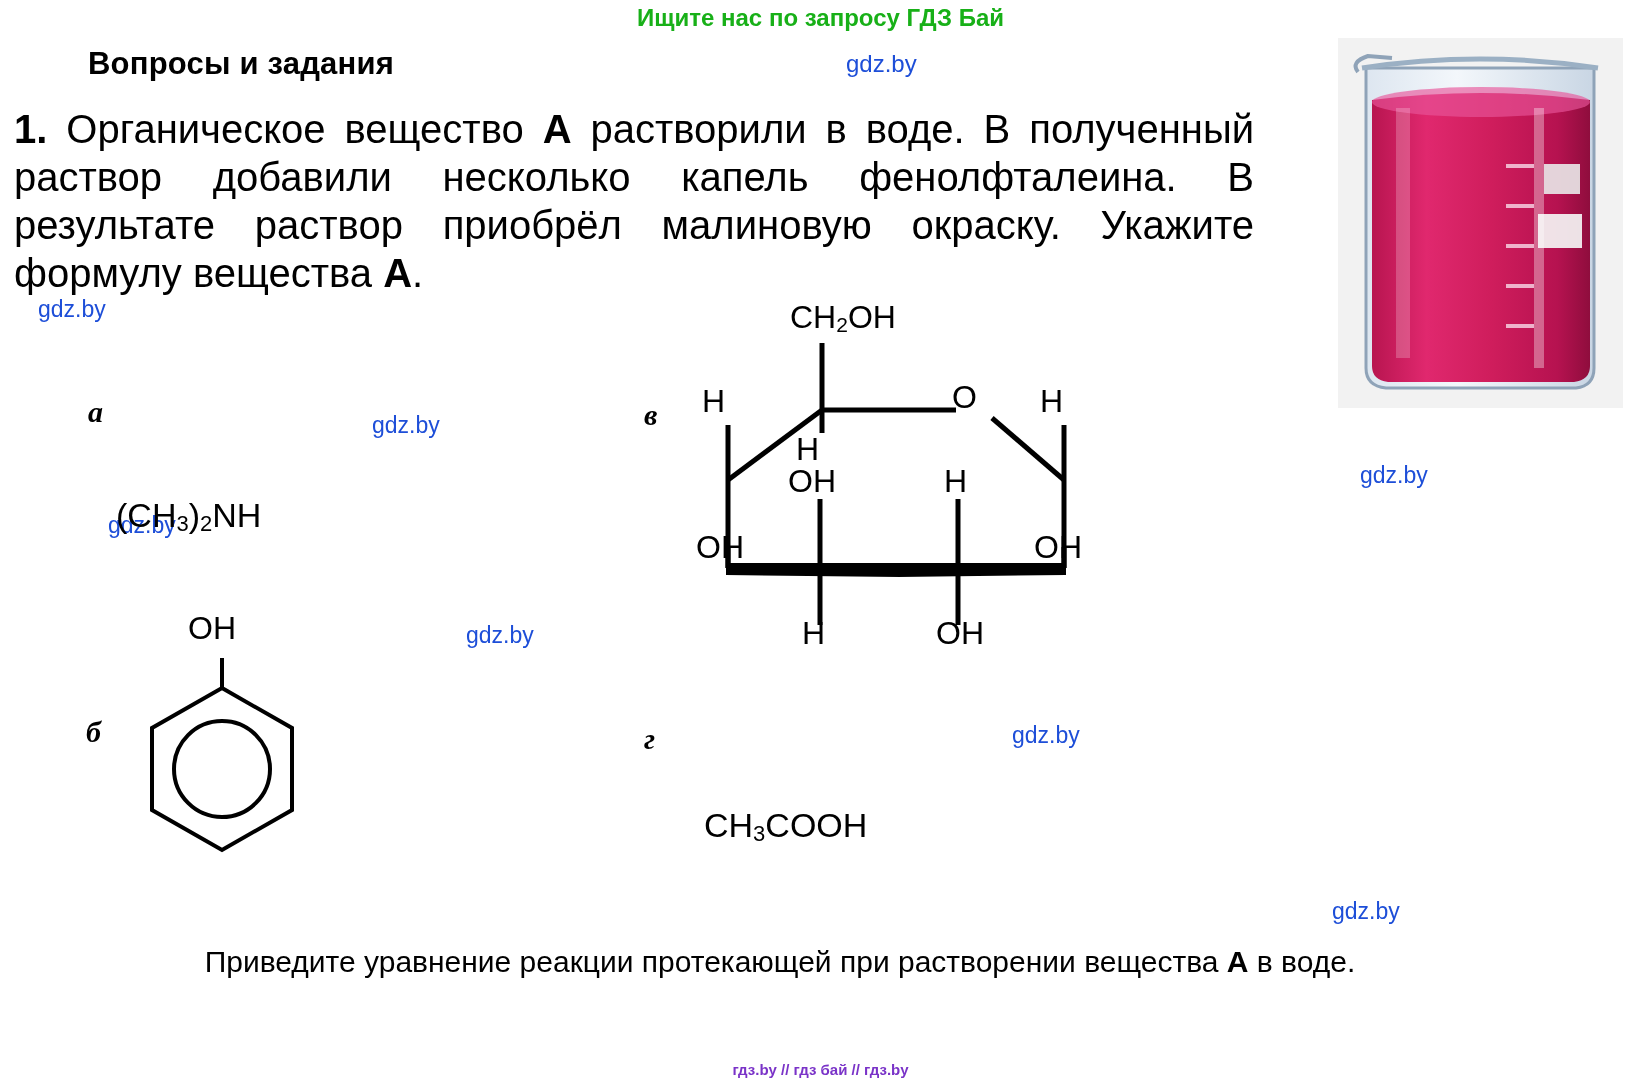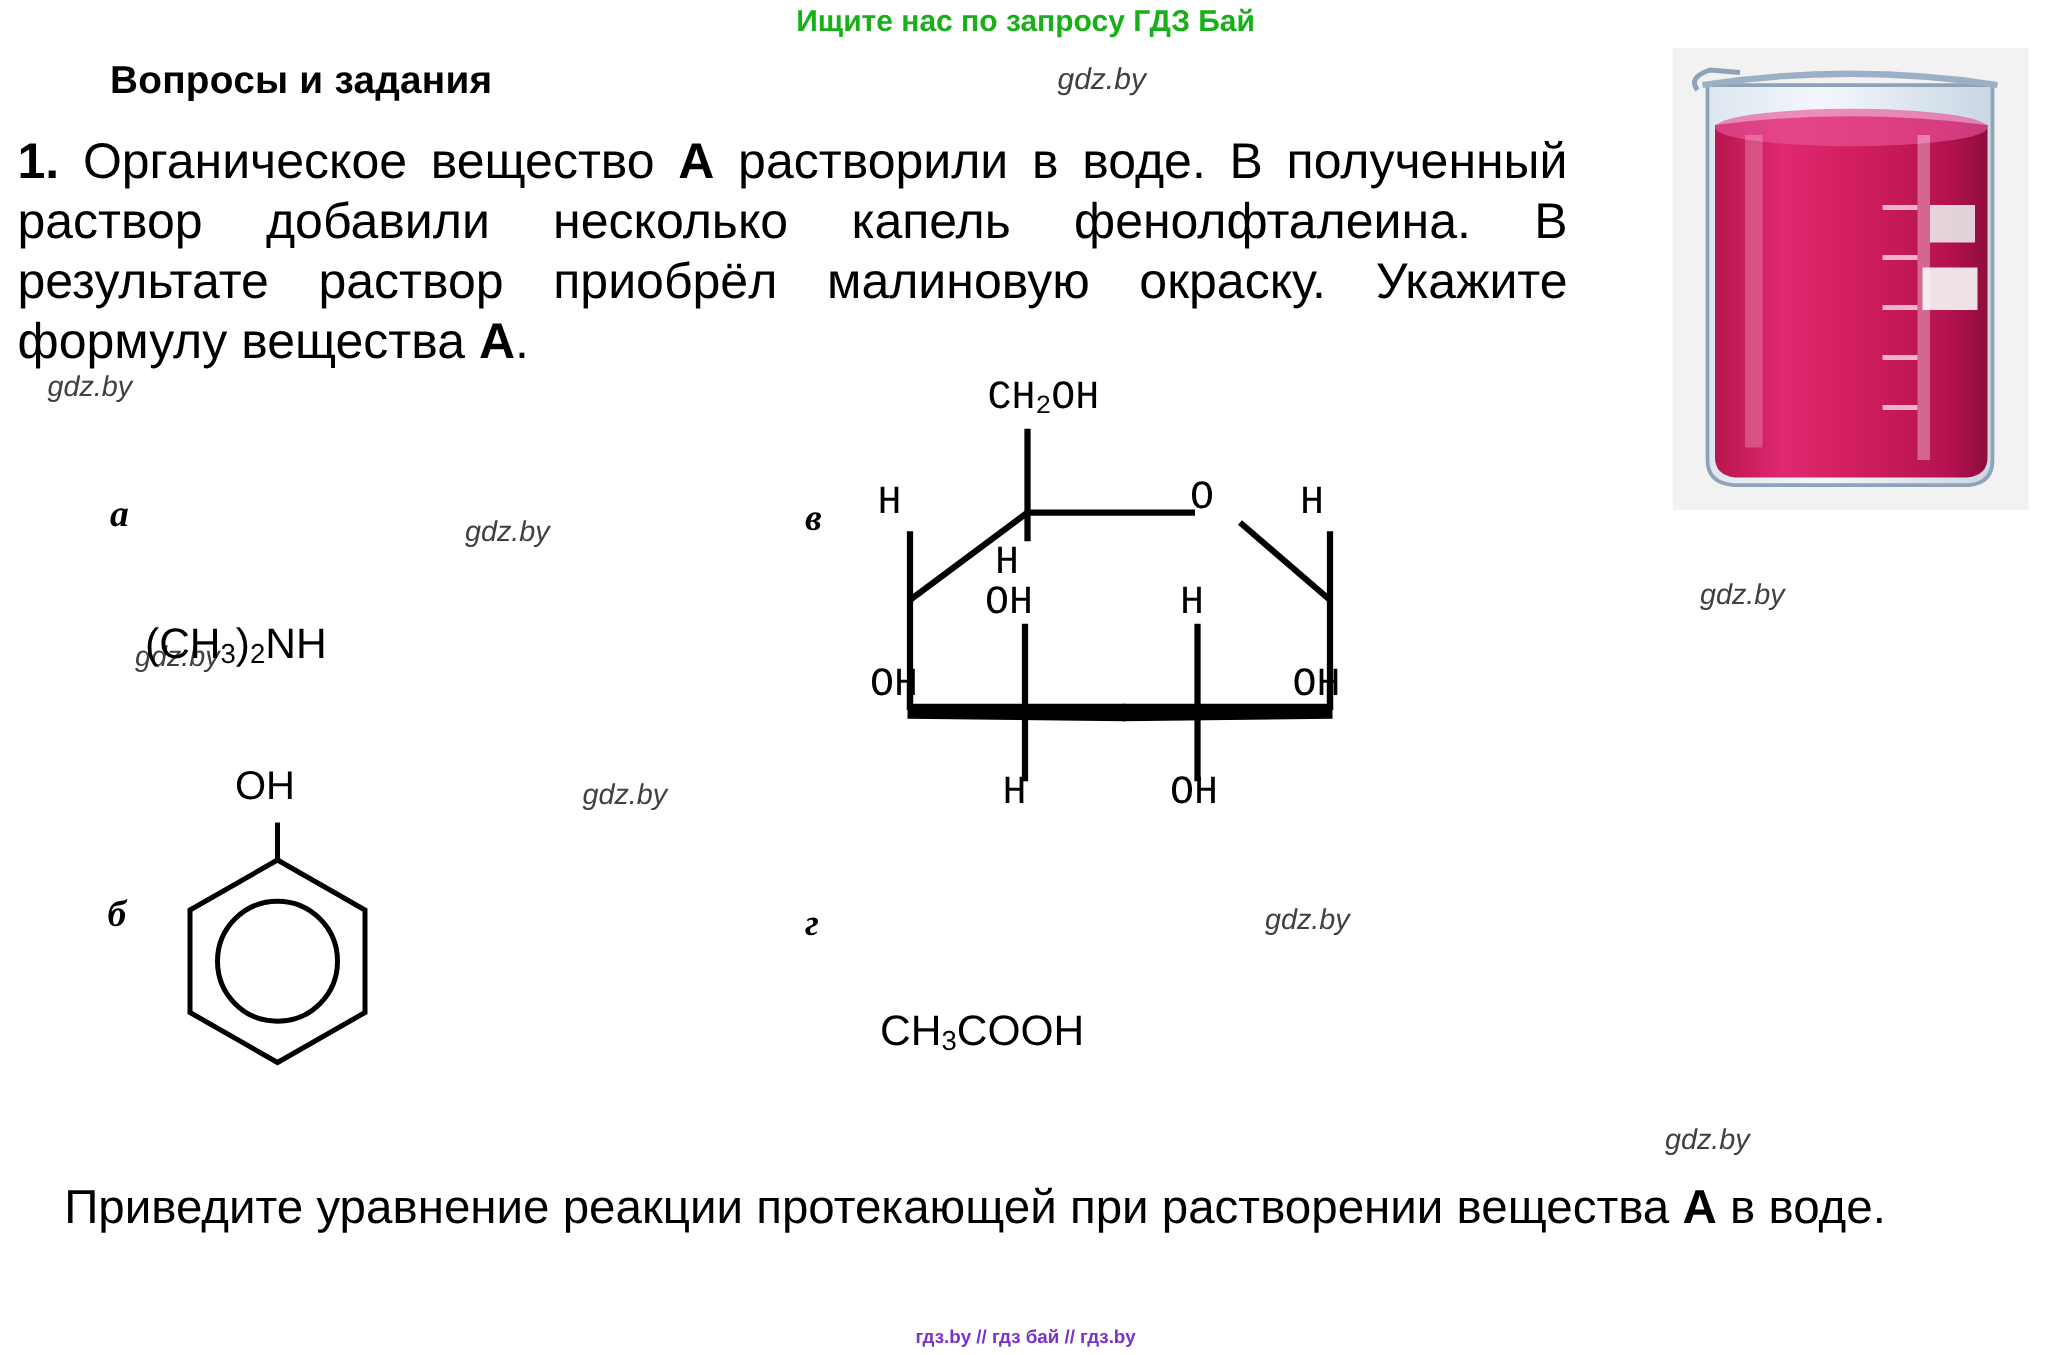--- a/index.html
+++ b/index.html
@@ -20,25 +20,24 @@
   
   .wm-top {
     top: 4px; left: 0; width: 1641px;
     text-align: center;
     color: #18b018;
     font-size: 24px;
     font-weight: bold;
     font-family: "Liberation Sans", sans-serif;
   }
   .wm {
-    color: #404040;
+    color: #1d4ed8;
     font-size: 23px;
     font-family: "Liberation Sans", sans-serif;
     white-space: nowrap;
-    font-style: italic;
   }
   .wm-bottom {
     bottom: 6px; left: 0; width: 1641px;
     text-align: center;
     color: #7a33c8;
     font-size: 15px;
     font-weight: bold;
   }
 
   
@@ -53,21 +52,21 @@
     width: 1240px;
     font-size: 40px;
     line-height: 48px;
     text-align: justify;
   }
   .para b { font-weight: bold; }
 
   .bottom-line {
     top: 945px; left: 0; width: 1560px;
     text-align: center;
-    font-size: 38px;
+    font-size: 30px;
   }
 
   
   .item-letter {
     font-size: 30px;
     font-style: italic;
     font-weight: bold;
     font-family: "Liberation Serif", serif;
   }
 
@@ -87,21 +86,21 @@
   .phenol .oh {
     position: absolute; top: 0; left: 78px;
     font-size: 32px;
   }
 
   
   .glu { top: 285px; left: 640px; width: 520px; height: 390px; }
   .glu span {
     position: absolute;
     font-size: 32px;
-    font-family: Liberation Mono, monospace;
+    font-family: Liberation Sans, sans-serif;
     white-space: nowrap;
     text-align: center;
   }
   .glu span sub { font-size: 21px; vertical-align: -4px; }
 
   
   .beaker {
     top: 38px; left: 1338px;
     width: 285px; height: 370px;
   }

